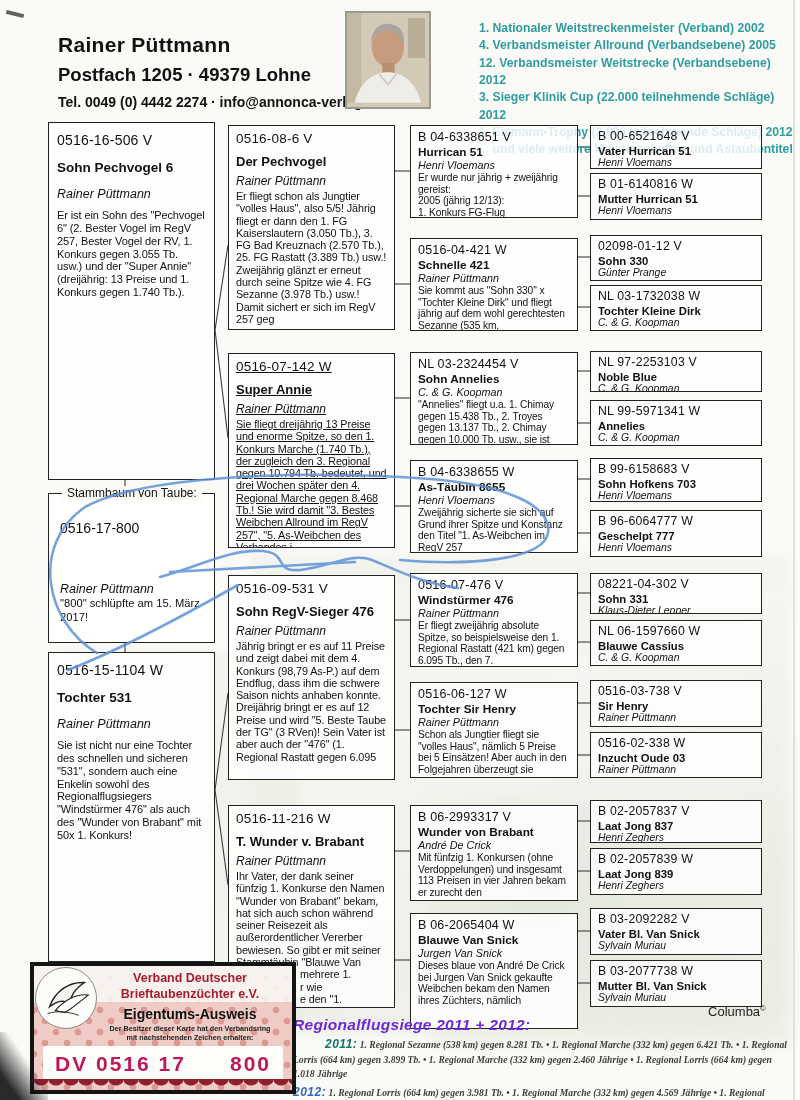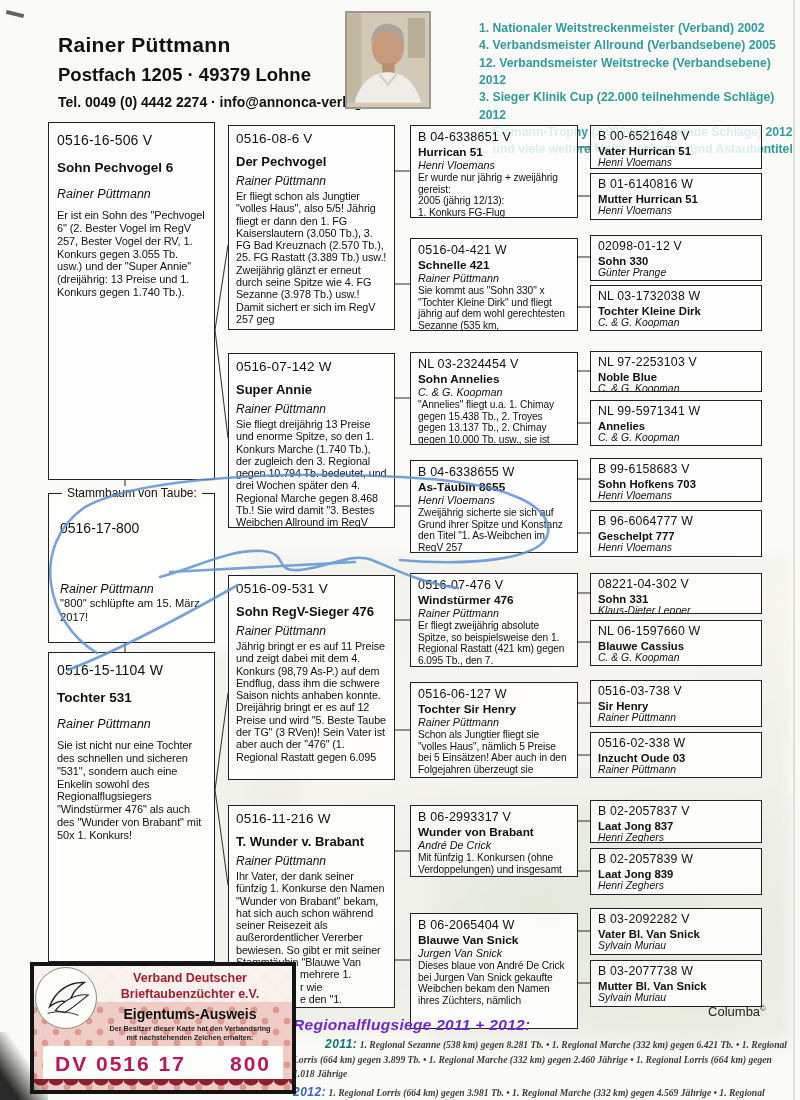--- a/index.html
+++ b/index.html
@@ -171,21 +171,21 @@
         <div class="name">Tochter 531</div>
         <div class="breeder">Rainer Püttmann</div>
         <div class="desc">Sie ist nicht nur eine Tochter des schnellen und sicheren "531", sondern auch eine Enkelin sowohl des Regionalflugsiegers "Windstürmer 476" als auch des "Wunder von Brabant" mit 50x 1. Konkurs!</div>
       </div>
       <div class="pbox p-mid" style="left: 228px; top: 125px; width: 167px; height: 205px;">
         <div class="ring">0516-08-6 V</div>
         <div class="name">Der Pechvogel</div>
         <div class="breeder">Rainer Püttmann</div>
         <div class="desc">Er fliegt schon als Jungtier "volles Haus", also 5/5! Jährig fliegt er dann den 1. FG Kaiserslautern (3.050 Tb.), 3. FG Bad Kreuznach (2.570 Tb.), 25. FG Rastatt (3.389 Tb.) usw.! Zweijährig glänzt er erneut durch seine Spitze wie 4. FG Sezanne (3.978 Tb.) usw.! Damit sichert er sich im RegV 257 geg</div>
       </div>
-      <div class="pbox p-mid" style="left: 228px; top: 353px; width: 167px; height: 175px;">
+      <div class="pbox p-mid" style="left: 228px; top: 353px; width: 167px; height: 195px; text-decoration: underline;">
         <div class="ring">0516-07-142 W</div>
         <div class="name">Super Annie</div>
         <div class="breeder">Rainer Püttmann</div>
         <div class="desc">Sie fliegt dreijährig 13 Preise und enorme Spitze, so den 1. Konkurs Marche (1.740 Tb.), der zugleich den 3. Regional gegen 10.794 Tb. bedeutet, und drei Wochen später den 4. Regional Marche gegen 8.468 Tb.! Sie wird damit "3. Bestes Weibchen Allround im RegV 257", "5. As-Weibchen des Verbandes i</div>
       </div>
       <div class="pbox p-mid" style="left: 228px; top: 575px; width: 167px; height: 205px;">
         <div class="ring">0516-09-531 V</div>
         <div class="name">Sohn RegV-Sieger 476</div>
         <div class="breeder">Rainer Püttmann</div>
         <div class="desc">Jährig bringt er es auf 11 Preise und zeigt dabei mit dem 4. Konkurs (98,79 As-P.) auf dem Endflug, dass ihm die schwere Saison nichts anhaben konnte. Dreijährig bringt er es auf 12 Preise und wird "5. Beste Taube der TG" (3 RVen)! Sein Vater ist aber auch der "476" (1. Regional Rastatt gegen 6.095</div>
@@ -231,21 +231,21 @@
         <div class="name">Windstürmer 476</div>
         <div class="breeder">Rainer Püttmann</div>
         <div class="desc">Er fliegt zweijährig absolute Spitze, so beispielsweise den 1. Regional Rastatt (421 km) gegen 6.095 Tb., den 7.</div>
       </div>
       <div class="pbox p-sm" style="left: 410px; top: 682px; width: 168px; height: 96px;">
         <div class="ring">0516-06-127 W</div>
         <div class="name">Tochter Sir Henry</div>
         <div class="breeder">Rainer Püttmann</div>
         <div class="desc">Schon als Jungtier fliegt sie "volles Haus", nämlich 5 Preise bei 5 Einsätzen! Aber auch in den Folgejahren überzeugt sie</div>
       </div>
-      <div class="pbox p-sm" style="left: 410px; top: 805px; width: 168px; height: 72px;">
+      <div class="pbox p-sm" style="left: 410px; top: 805px; width: 168px; height: 96px;">
         <div class="ring">B 06-2993317 V</div>
         <div class="name">Wunder von Brabant</div>
         <div class="breeder">André De Crick</div>
         <div class="desc">Mit fünfzig 1. Konkursen (ohne Verdoppelungen) und insgesamt 113 Preisen in vier Jahren bekam er zurecht den</div>
       </div>
       <div class="pbox p-sm" style="left: 410px; top: 913px; width: 168px; height: 116px;">
         <div class="ring">B 06-2065404 W</div>
         <div class="name">Blauwe Van Snick</div>
         <div class="breeder">Jurgen Van Snick</div>
         <div class="desc">Dieses blaue von André De Crick bei Jurgen Van Snick gekaufte Weibchen bekam den Namen ihres Züchters, nämlich</div>

